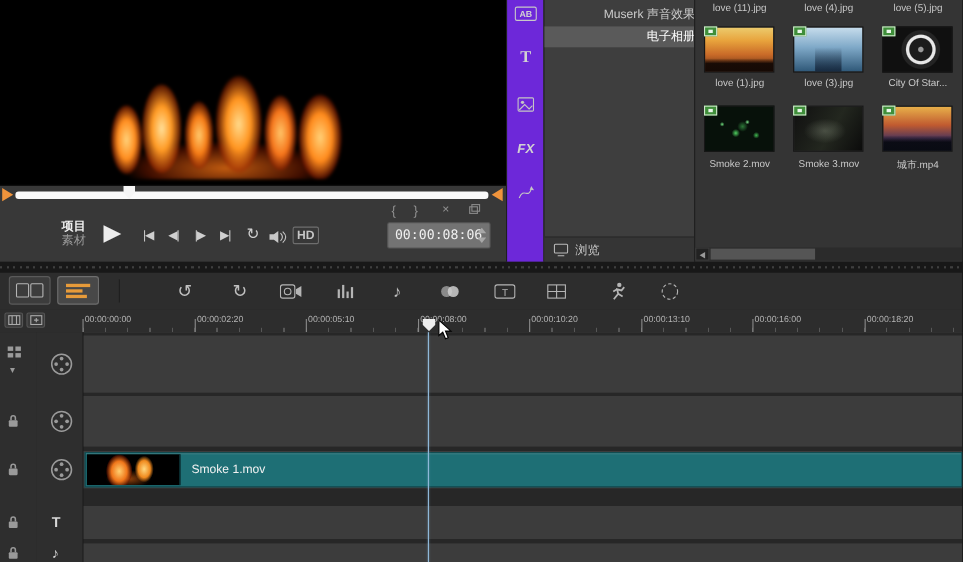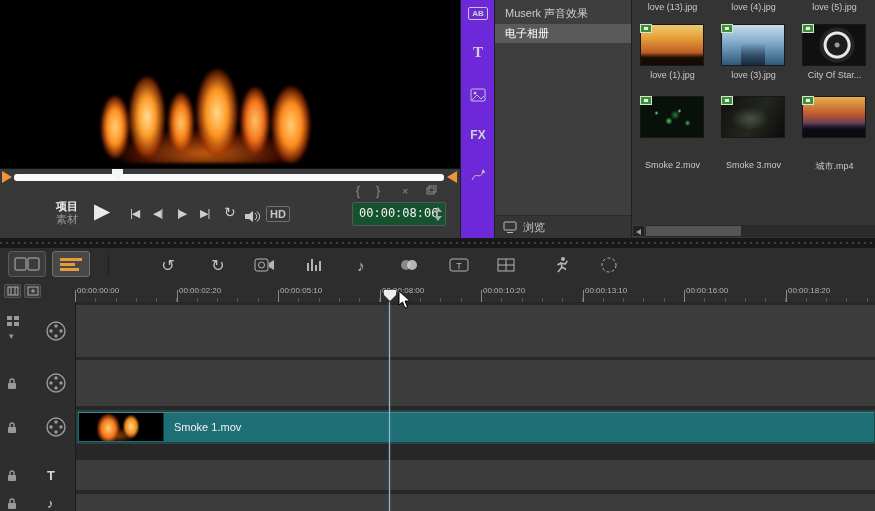--- a/index.html
+++ b/index.html
@@ -30,46 +30,46 @@
   .mi0{left:0;} .mi1{left:20px;} .mi2{left:46px;font-size:11px;} .mi3{left:70px;}
   .controls{left:0;top:198px;width:460px;height:40px;color:#cfcfcf;}
   .modeblk{left:46px;top:2px;width:42px;text-align:center;font-size:11px;line-height:13px;}
   .mode-a{color:#f2f2f2;font-weight:bold;}
   .mode-b{color:#9a9a9a;}
   .playbtn{left:94px;top:1px;font-size:21px;color:#ececec;cursor:default;}
   .tbtn-t{position:absolute;top:9px;font-size:11px;color:#cfcfcf;letter-spacing:-1px;}
   .loopbtn{left:224px;top:6px;font-size:14px;color:#cfcfcf;}
   .spk{left:244px;top:11px;}
   .hdbadge{left:266px;top:8px;font-size:11px;font-weight:bold;color:#c6c6c6;border:1px solid #6e6e6e;border-radius:2px;padding:0 3px;line-height:14px;}
-  .tcbox{left:352px;top:4px;width:92px;height:22px;background:#14532d;border:1px solid #565656;border-radius:2px;}
+  .tcbox{left:352px;top:4px;width:92px;height:22px;background:#737373;border:1px solid #565656;border-radius:2px;}
   .tctext{position:absolute;left:6px;top:3px;font-family:"DejaVu Sans Mono",monospace;font-size:12px;color:#f0f0f0;}
   .tcspin{position:absolute;right:3px;top:3px;width:8px;height:16px;}
   .tcspin .up{position:absolute;top:1px;left:0;border-left:4px solid transparent;border-right:4px solid transparent;border-bottom:5px solid #a8a8a8;}
   .tcspin .dn{position:absolute;bottom:1px;left:0;border-left:4px solid transparent;border-right:4px solid transparent;border-top:5px solid #a8a8a8;}
 
   
   .rail{left:460px;top:0;width:34px;height:238px;background:#6d28d9;border-left:1px solid #1f1f1f;}
   .rail-item{position:absolute;left:0;width:34px;text-align:center;color:#d2d2d2;}
   .ab{top:2px;} .ab span{display:inline-block;border:1px solid #c8c8c8;border-radius:2px;font-size:8px;font-weight:bold;padding:1px 3px;}
   .rt{top:44px;font-size:15px;font-weight:bold;font-family:"Liberation Serif",serif;}
-  .rov{top:88px;} .rfx{top:128px;font-size:12px;font-weight:bold;} .rpath{top:168px;}
+  .rov{top:88px;} .rfx{top:128px;font-size:12px;font-weight:bold;font-style:italic;} .rpath{top:168px;}
 
   
   .libnav{left:494px;top:0;width:137px;height:238px;background:#3e3e3e;border-left:1px solid #1f1f1f;}
-  .nav-item{position:absolute;left:0;width:137px;height:19px;line-height:19px;padding-left:10px;box-sizing:border-box;font-size:11px;color:#cccccc;white-space:nowrap;}
+  .nav-item{position:absolute;left:0;width:137px;height:19px;line-height:19px;padding-left:10px;box-sizing:border-box;font-size:11px;color:#cccccc;white-space:nowrap;text-align:right;}
   .nav1{top:4px;} .nav2{top:24px;background:#5a5a5a;color:#ffffff;}
   .browsebar{position:absolute;left:0;bottom:0;width:137px;height:22px;background:#353535;border-top:1px solid #282828;}
   .browsebar svg{position:absolute;left:8px;top:5px;}
   .browsebar .blabel{position:absolute;left:28px;top:4px;font-size:11px;color:#c8c8c8;}
 
   
   .libgrid{left:631px;top:0;width:244px;height:238px;background:#343434;border-left:1px solid #1f1f1f;}
   .lcol0{left:0;} .lcol1{left:81px;} .lcol2{left:162px;}
   .lib-label{position:absolute;width:81px;text-align:center;font-size:9px;color:#c9c9c9;white-space:nowrap;overflow:hidden;}
-  .lr1{top:2px;} .lr2{top:70px;} .lr3{top:144px;margin-top:16px;}
+  .lr1{top:2px;} .lr2{top:70px;} .lr3{top:144px;}
   .thumb{position:absolute;width:64px;height:42px;margin-left:8px;border:1px solid #171717;box-sizing:border-box;}
   .tr2{top:24px;} .tr3{top:96px;}
   .badge{position:absolute;left:-1px;top:-1px;width:12px;height:9px;background:#3f8f3a;border:1px solid #cfe8cc;box-sizing:border-box;}
   .badge i{position:absolute;left:3px;top:2px;width:4px;height:3px;background:#eaf6ea;}
   .t-love2{background:linear-gradient(#eccb6d 0%,#e8a33c 30%,#c96a28 62%,#5a2a14 100%);}
   .t-love2:after{content:"";position:absolute;left:0;bottom:0;width:100%;height:12px;background:linear-gradient(transparent,rgba(18,8,4,.95) 40%);}
   .t-pier{background:linear-gradient(#c6dcec 0%,#7fa9c8 45%,#2f5878 100%);}
   .t-pier:after{content:"";position:absolute;left:30%;bottom:0;width:40%;height:55%;background:linear-gradient(rgba(20,40,60,0),rgba(20,35,55,.85));}
   .t-vinyl{background:radial-gradient(circle at 55% 50%,#9a9a9a 0 2px,#1c1c1c 3px 10px,#e8e8e8 11px 13px,#242424 14px 17px,rgba(20,20,20,0) 18px),#101010;}
   .t-green{background:
@@ -226,21 +226,21 @@
     <div class="browsebar">
       <svg width="14" height="13">
           <rect x="1" y="1" width="12" height="8" rx="1" fill="none" stroke="#bbbbbb"></rect>
           <line x1="4" y1="11.5" x2="10" y2="11.5" stroke="#bbbbbb"></line>
         </svg>
       <span class="blabel">浏览</span>
     </div>
   </div>
 
   <div class="abs libgrid">
-    <div class="lib-label lr1 lcol0">love (13).jpg</div>
+    <div class="lib-label lr1 lcol0">love (11).jpg</div>
     <div class="lib-label lr1 lcol1">love (4).jpg</div>
     <div class="lib-label lr1 lcol2">love (5).jpg</div>
 
     <div class="thumb tr2 lcol0 t-love2">
         <span class="badge">
           <i></i>
         </span>
       </div>
     <div class="thumb tr2 lcol1 t-pier">
         <span class="badge">

